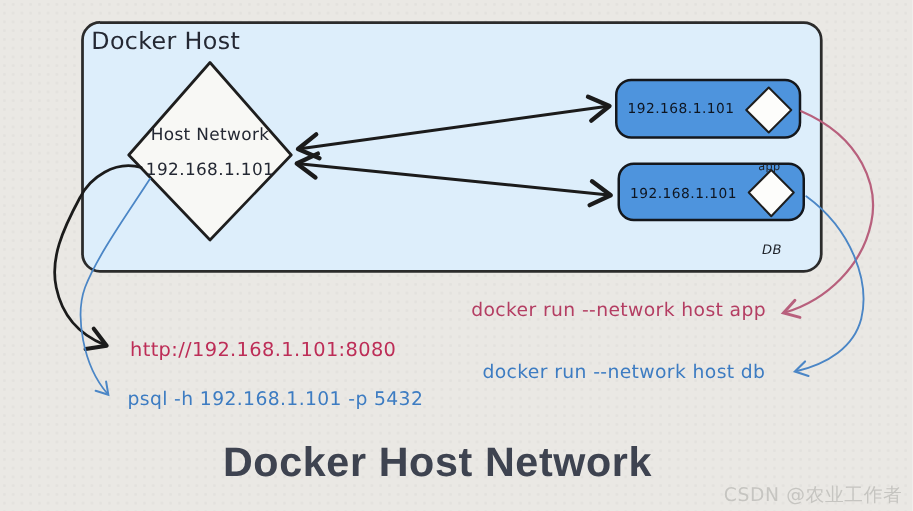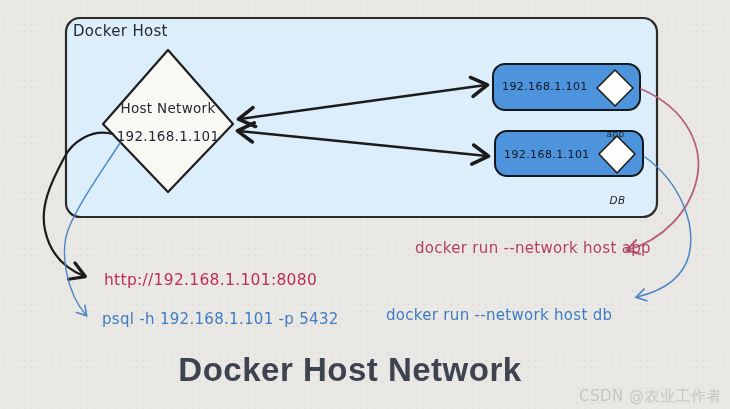--- a/index.html
+++ b/index.html
@@ -15,31 +15,31 @@
   .stage svg{position:absolute;left:0;top:0;}
   .txt{
     position:absolute;
     white-space:nowrap;
     letter-spacing:.3px;
     color:#242833;
     line-height:1.1;
   }
   .center{text-align:center;}
   .hand{font-family:"DejaVu Sans", sans-serif;}
-  .docker-host-label{left:73px;top:23px;font-size:15px;text-align:center;}
+  .docker-host-label{left:73px;top:23px;font-size:19px;text-align:center;}
   .host-net-label{left:106px;top:101px;width:124px;font-size:13.5px;}
   .host-net-ip{left:106px;top:129px;width:124px;font-size:13.5px;}
   .c-ip{font-size:11px;color:#0e1520;letter-spacing:.4px;}
   .app-ip{left:502px;top:81px;}
   .db-ip{left:504px;top:149px;}
   .badge-label{font-size:9px;color:#20242b;margin-top:47px;}
   .badge-app{left:597px;top:83px;width:37px;}
   .badge-db{left:599px;top:148px;width:37px;font-size:10.5px;font-style:italic;}
-  .cmd-app{left:377px;top:240px;font-size:15px;color:#b43e63;margin-left:38px;}
-  .cmd-db{left:386px;top:307px;font-size:15px;color:#3d7cc2;}
+  .cmd-app{left:377px;top:240px;font-size:15px;color:#b43e63;}
+  .cmd-db{left:386px;top:289px;font-size:15px;color:#3d7cc2;}
   .ep-http{left:104px;top:272px;font-size:15.5px;color:#bd2d57;text-align:center;}
   .ep-psql{left:102px;top:311px;font-size:15px;color:#3d7cc2;}
   .title{
     left:0;top:352px;width:700px;
     font-family:"Liberation Sans", sans-serif;
     font-weight:800;font-size:33px;letter-spacing:.5px;
     color:#3e4350;
   }
   .watermark{
     right:8px;top:388px;left:auto;

